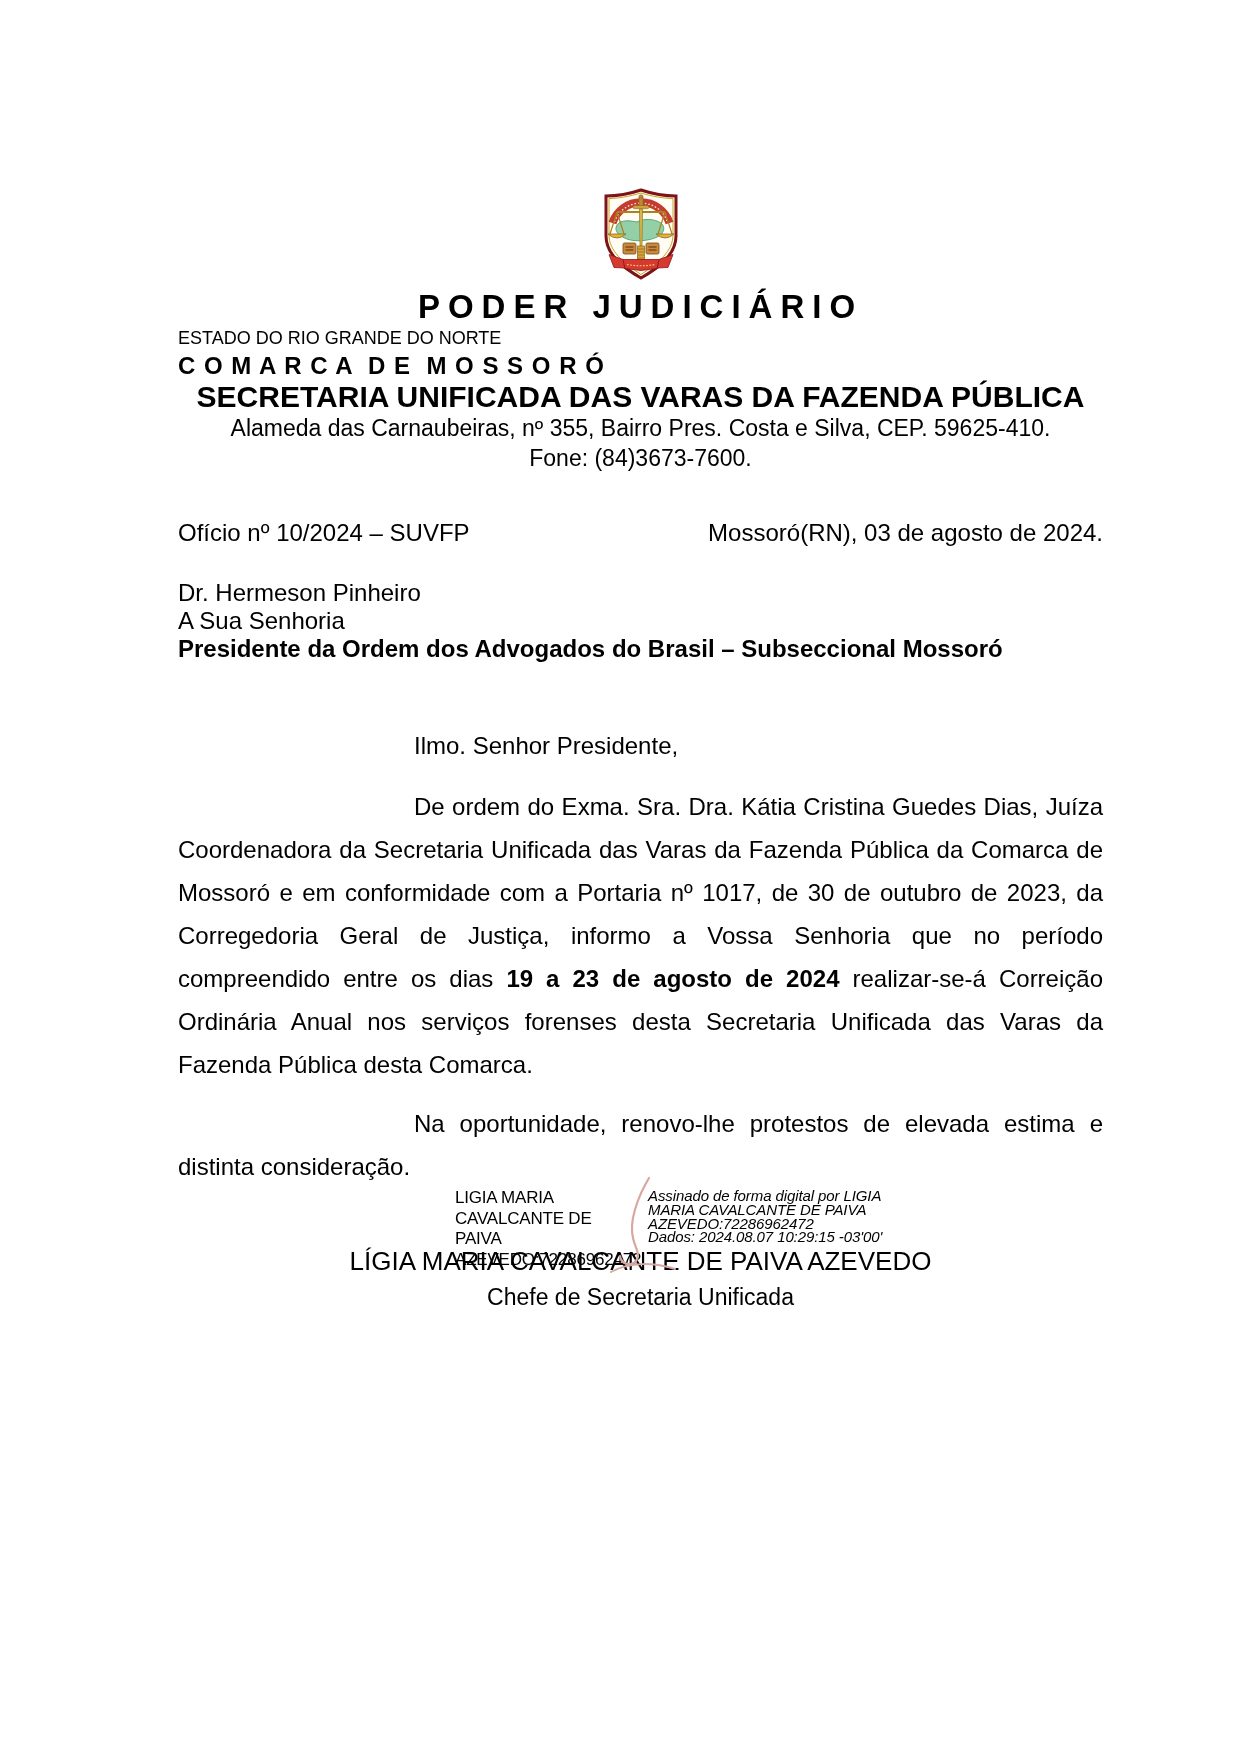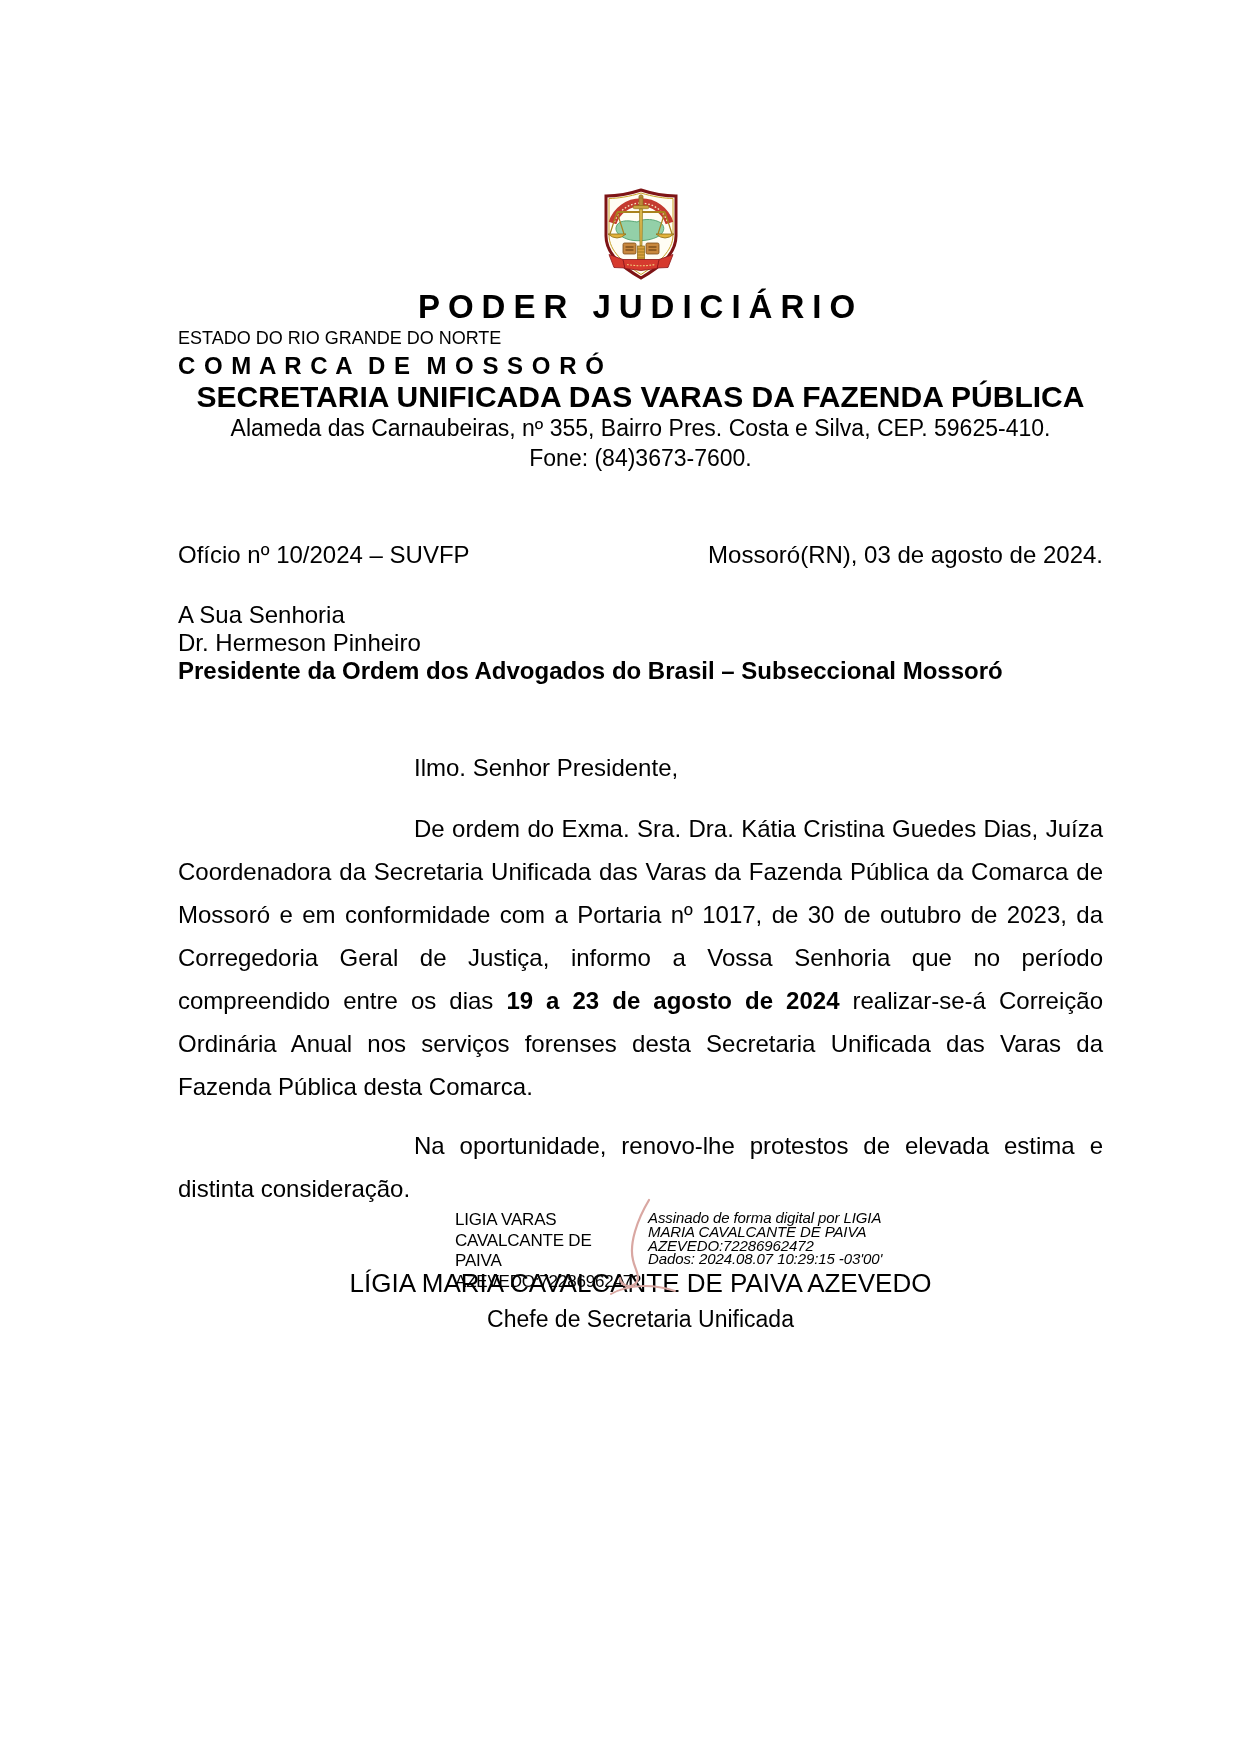--- a/index.html
+++ b/index.html
@@ -16,21 +16,21 @@
     border-radius:8px;
   }
   .crest { width:88px; height:92px; margin:0 auto 10px auto; }
   .org      { text-align:center; font-weight:700; font-size:33px; line-height:34px; letter-spacing:8px; white-space:nowrap; }
   .state    { text-align:left; font-weight:400; font-size:18px; line-height:28px; }
   .comarca  { text-align:left; font-weight:700; font-size:24px; line-height:28px; letter-spacing:1px; white-space:pre; }
   .secretaria{ text-align:center; font-weight:700; font-size:30px; line-height:33px; }
   .address  { text-align:center; font-size:23px; line-height:30px; }
   .phone    { text-align:center; font-size:23px; line-height:30px; }
 
-  .meta-row { display:flex; justify-content:space-between; margin-top:68px; font-size:24px; line-height:28px; }
+  .meta-row { display:flex; justify-content:space-between; margin-top:46px; font-size:24px; line-height:28px; }
   .addressee{ margin-top:32px; font-size:24px; line-height:28px; }
   .addressee .role { font-weight:700; }
   .subject  { margin-top:52px; font-weight:700; font-size:24px; line-height:30px; }
   .greeting { margin-top:68px; font-size:24px; line-height:30px; padding-left:236px; }
   .para     { margin:24px 0 0 0; font-size:24px; line-height:43px; text-align:justify; text-indent:236px; }
   .para b   { font-weight:700; }
   .para.p2  { margin-top:16px; }
 
   .sig-block { position:relative; margin-left:277px; margin-top:0; height:64px; display:flex; align-items:flex-start; }
   .stamp-left  { width:182px; font-size:17px; line-height:20.5px; letter-spacing:-0.2px; }
@@ -95,35 +95,35 @@
   <div class="secretaria">SECRETARIA UNIFICADA DAS VARAS DA FAZENDA PÚBLICA</div>
   <div class="address">Alameda das Carnaubeiras, nº 355, Bairro Pres. Costa e Silva, CEP. 59625-410.</div>
   <div class="phone">Fone: (84)3673-7600.</div>
 
   <div class="meta-row">
     <span>Ofício nº 10/2024 – SUVFP</span>
     <span>Mossoró(RN), 03 de agosto de 2024.</span>
   </div>
 
   <div class="addressee">
+    <div>Dr. Hermeson Pinheiro</div>
     <div>A Sua Senhoria</div>
-    <div>Dr. Hermeson Pinheiro</div>
     <div class="role">Presidente da Ordem dos Advogados do Brasil – Subseccional Mossoró</div>
   </div>
 
 
   <div class="greeting">Ilmo. Senhor Presidente,</div>
 
   <p class="para"><span>De ordem do Exma. Sra. Dra. Kátia Cristina Guedes Dias, Juíza Coordenadora da Secretaria Unificada das Varas da Fazenda Pública da Comarca de Mossoró e em conformidade com a Portaria nº 1017, de 30 de outubro de 2023, da Corregedoria Geral de Justiça, informo a Vossa Senhoria que no período compreendido entre os dias </span><b>19 a 23 de agosto de 2024</b><span> realizar-se-á Correição Ordinária Anual nos serviços forenses desta Secretaria Unificada das Varas da Fazenda Pública desta Comarca.</span></p>
 
   <p class="para p2">Na oportunidade, renovo-lhe protestos de elevada estima e distinta consideração.</p>
 
   <div class="sig-block">
     <div class="stamp-left">
-      <div>LIGIA VARAS</div>
+      <div>LIGIA MARIA</div>
       <div>CAVALCANTE DE PAIVA</div>
       <div>AZEVEDO:72286962472</div>
     </div>
     <svg class="flourish" width="80" height="104" viewBox="0 0 80 104">
       <path d="M46 2 C34 22 26 46 30 62 C32 72 38 78 33 85 C28 91 18 88 17 80" fill="none" stroke-width="2.2" stroke-linecap="round" stroke="#d9a7a2"></path>
       <path d="M8 96 C26 86 50 86 72 93" fill="none" stroke-width="2" stroke-linecap="round" stroke="#d9a7a2"></path>
     </svg>
     <div class="stamp-right">
       <div>Assinado de forma digital por LIGIA</div>
       <div>MARIA CAVALCANTE DE PAIVA</div>

